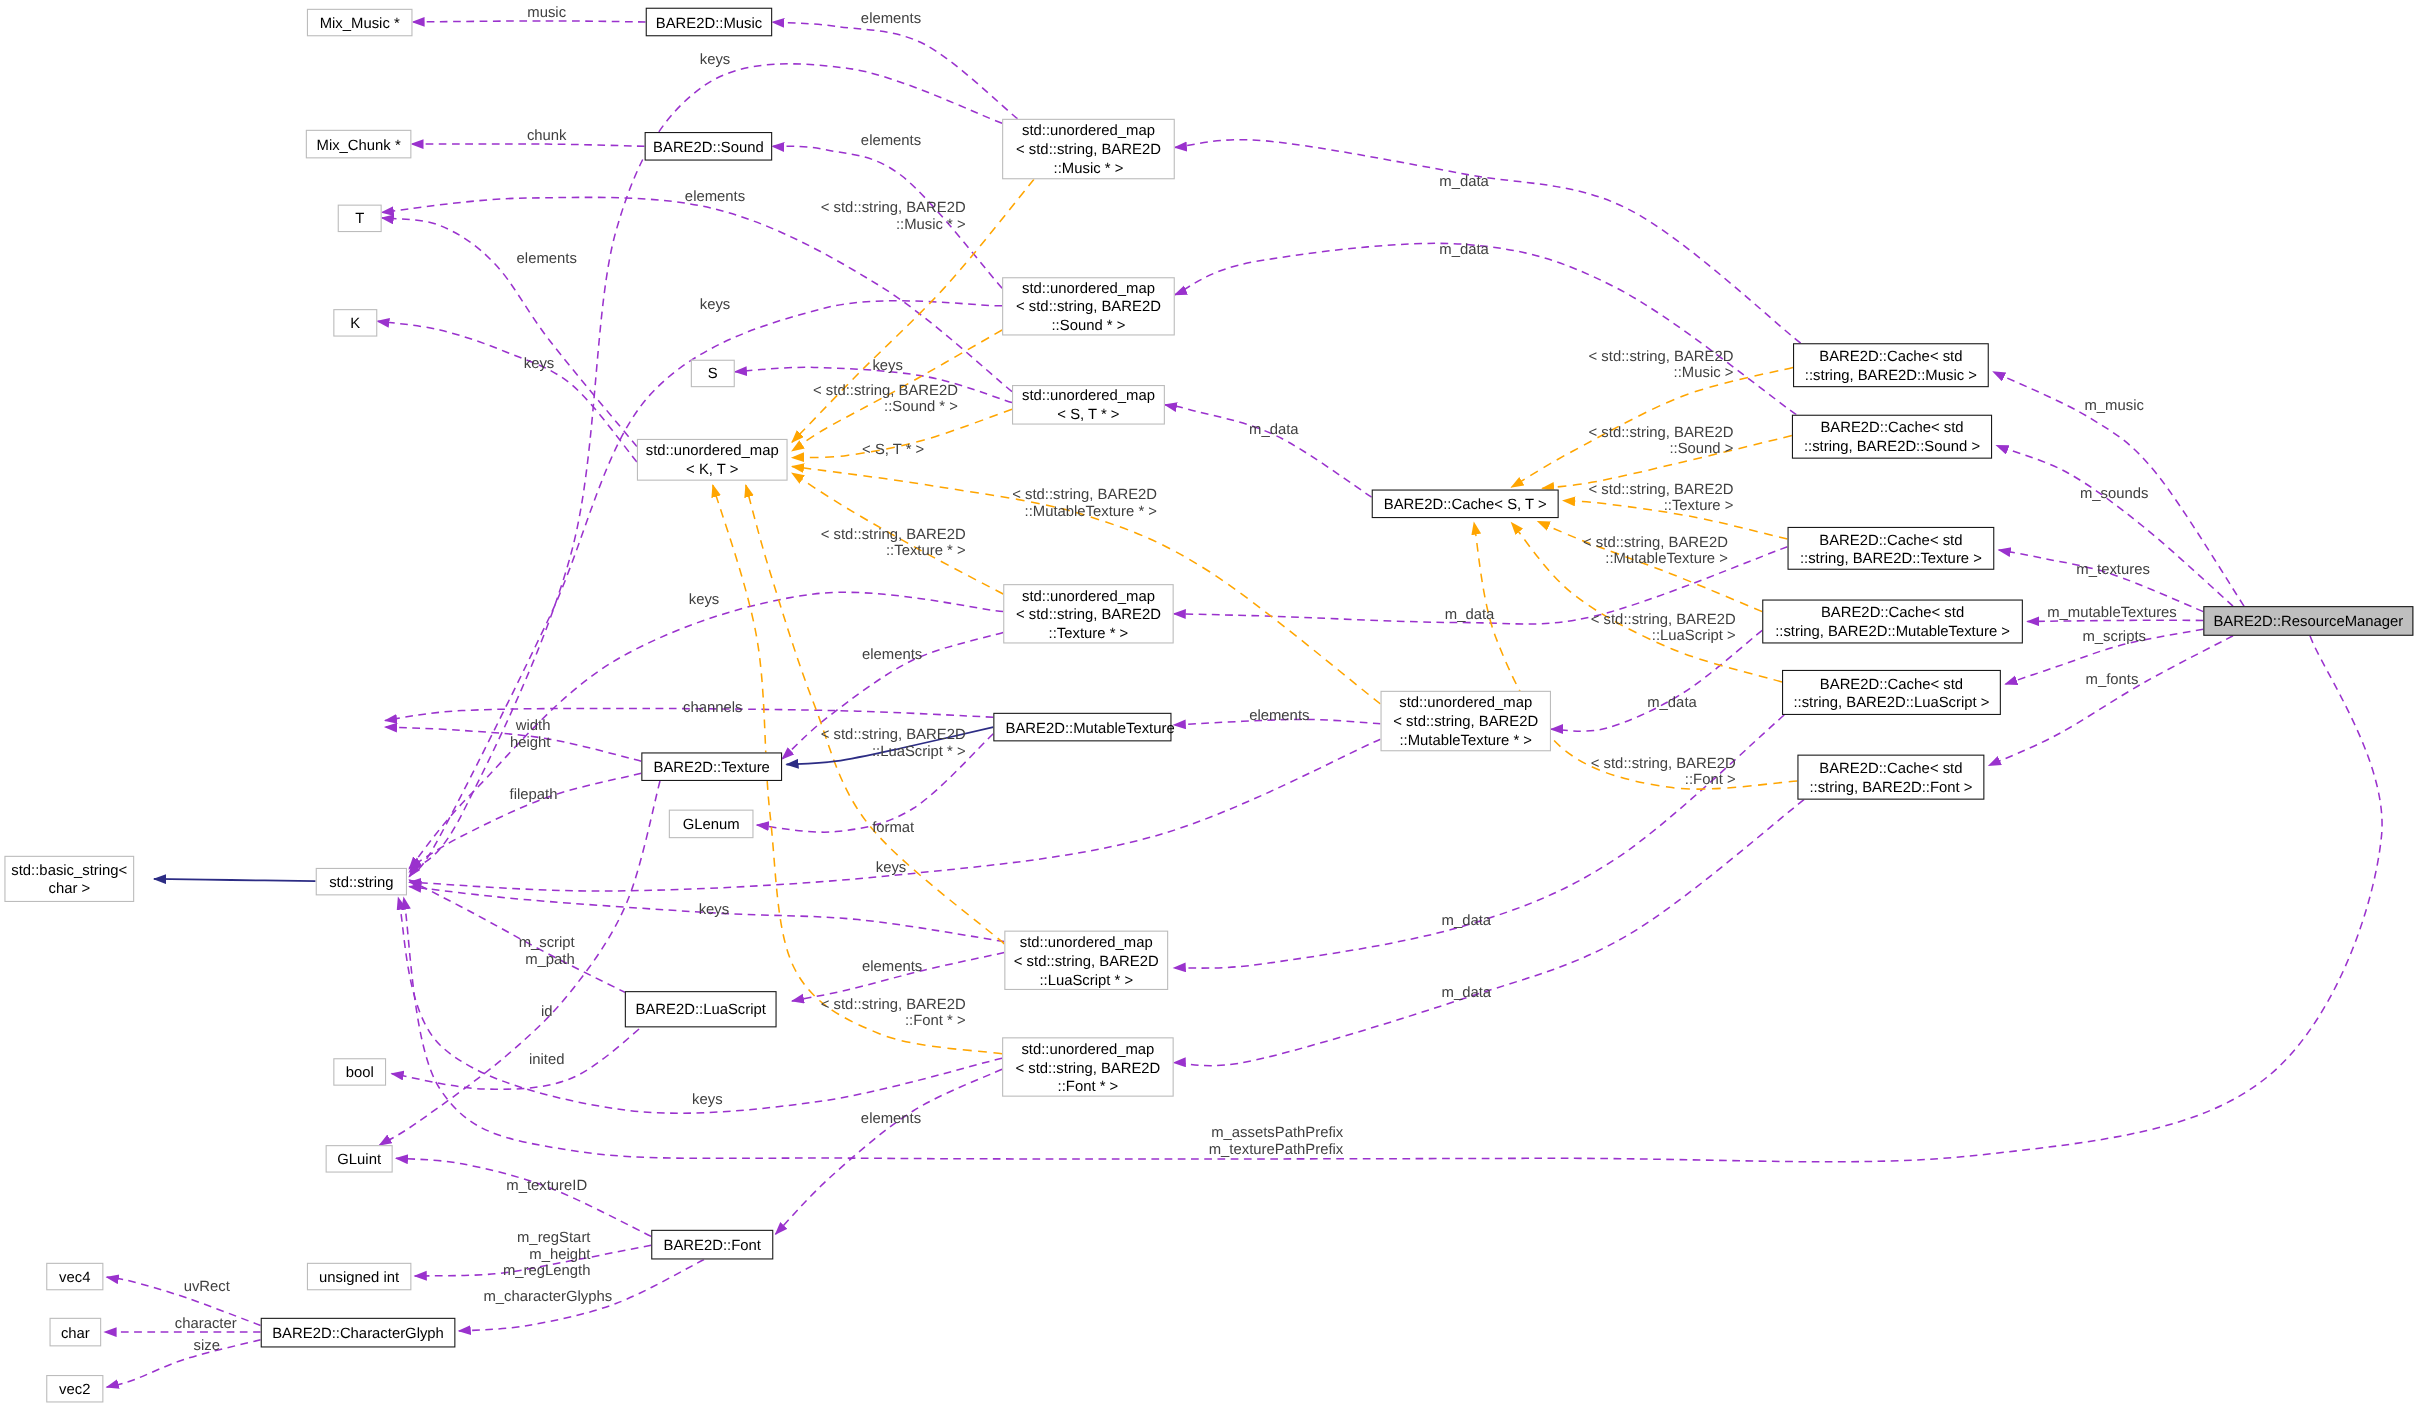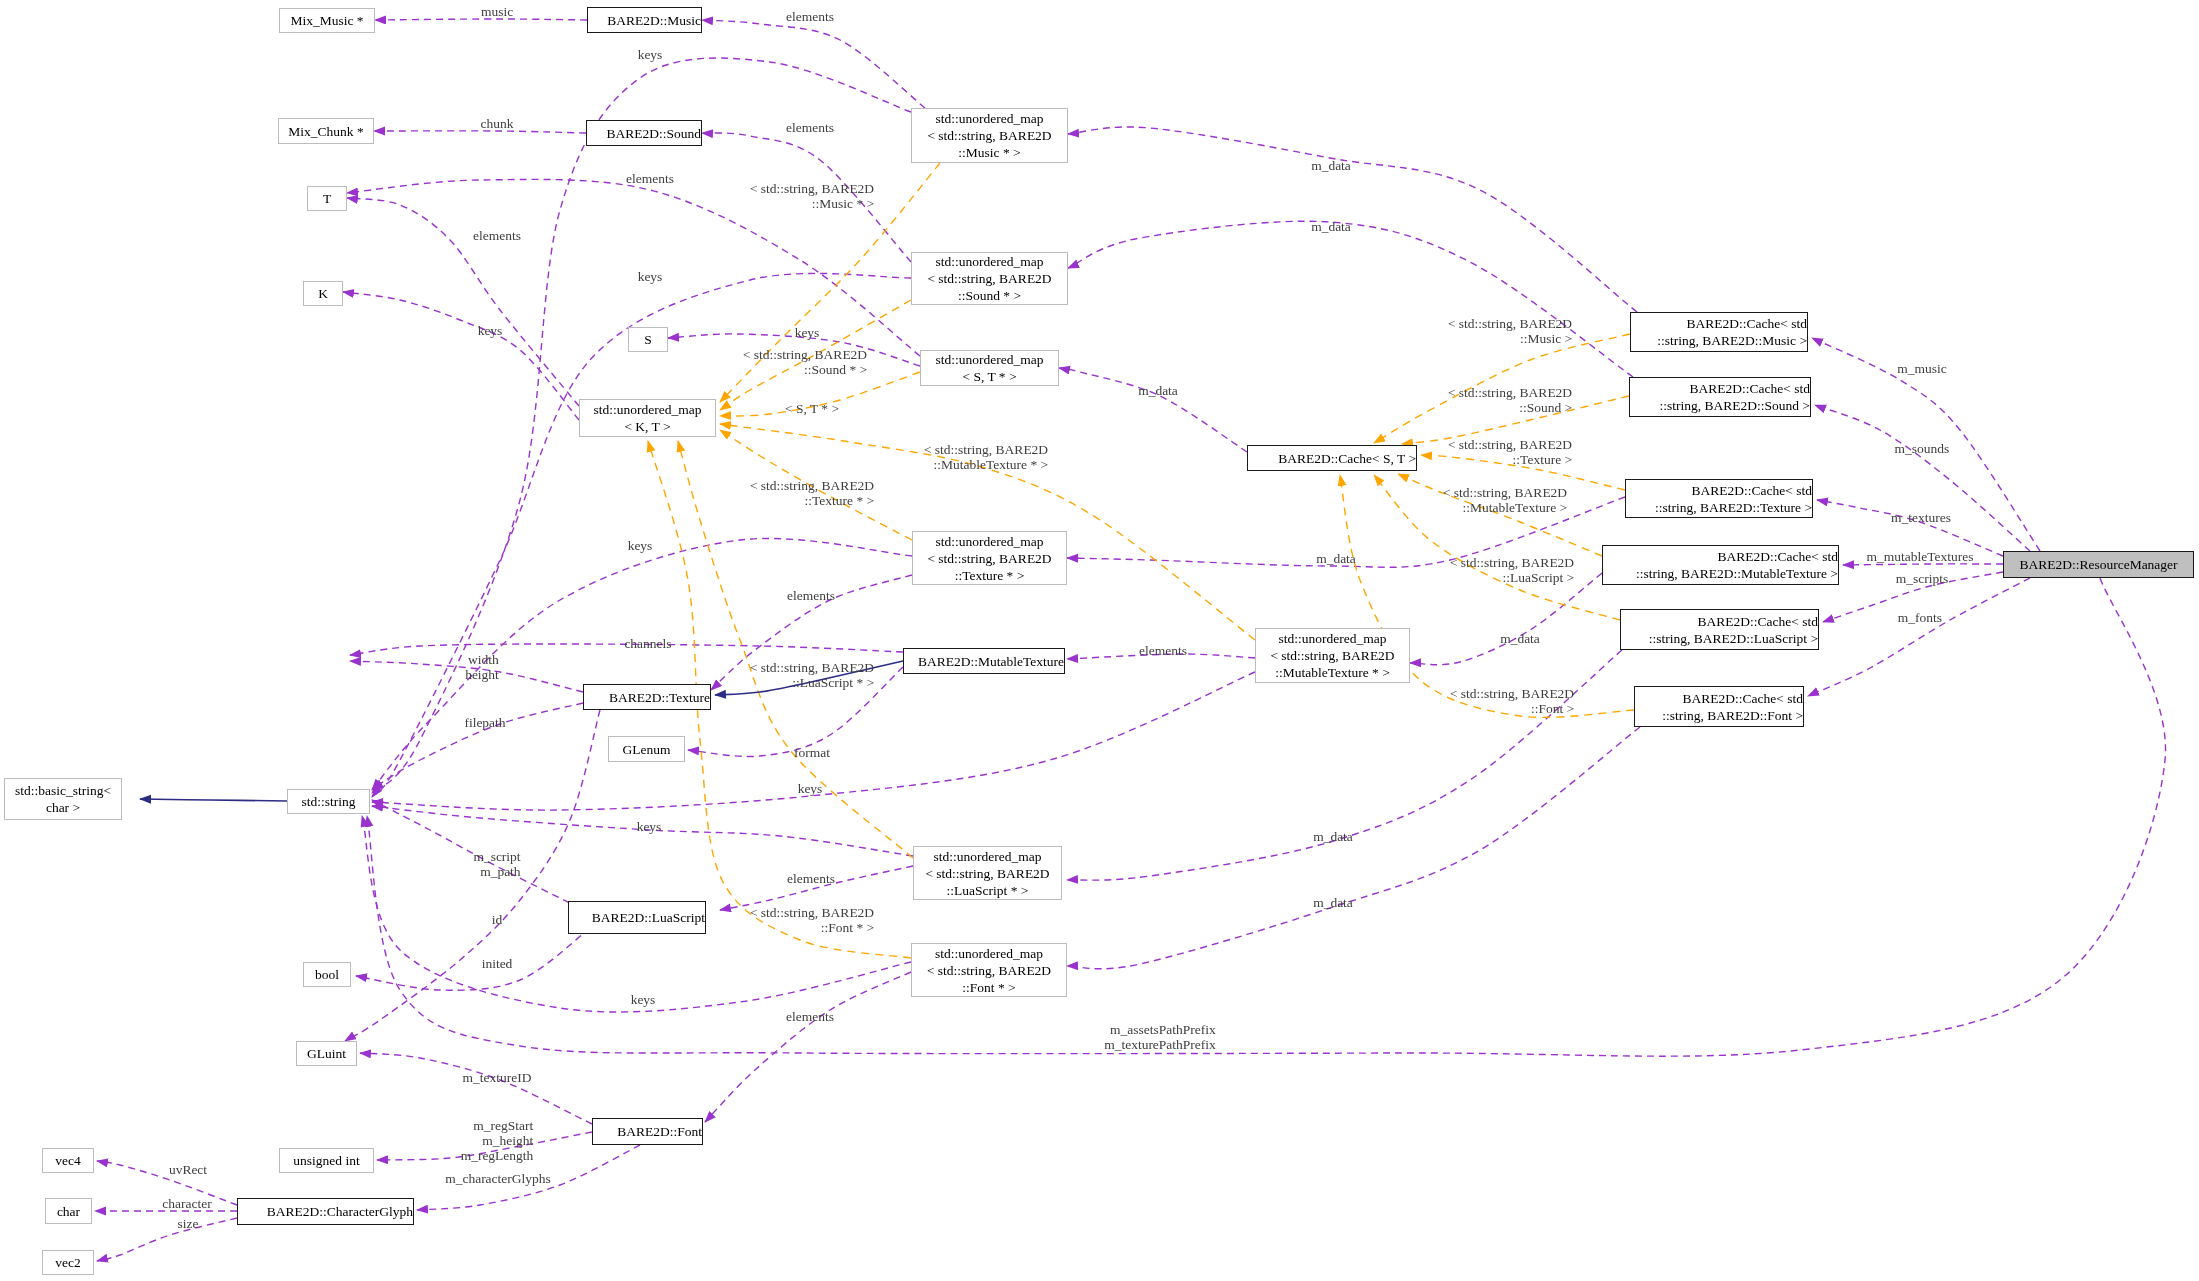--- a/index.html
+++ b/index.html
@@ -1,35 +1,35 @@
 <!DOCTYPE html>
 <html><head>
 <meta charset="utf-8">
 <style>
   html,body{margin:0;padding:0;background:#ffffff;}
   #canvas{
     position:relative;
     width:2199px;height:1281px;
     background:#ffffff;
-    font-family:Liberation Serif, serif;
+    font-family:Liberation Sans, sans-serif;
     overflow:hidden;
   }
   #edge-layer{position:absolute;left:0;top:0;width:2199px;height:1281px;z-index:1;}
   .node{
     position:absolute;
     background:#ffffff;
     display:flex;flex-direction:column;justify-content:center;align-items:center;
     text-align:center;
     font-size:13.5px;line-height:17px;color:#000000;
     white-space:nowrap;
     z-index:2;
     box-sizing:border-box;
   }
   .node.plain{border:1px solid #bcbcbc;}
-  .node.class{border:1.6px solid #1a1a1a;align-items:flex-end;}
+  .node.class{border:1.6px solid #1a1a1a;}
   .node.main{border:1.6px solid #1a1a1a;background:#bfbfbf;}
   .edge-label{
     position:absolute;
     transform:translate(-50%,-50%);
     font-size:13.5px;line-height:15px;color:#404040;
     text-align:right;white-space:nowrap;
     z-index:3;
     pointer-events:none;
   }
 </style>

